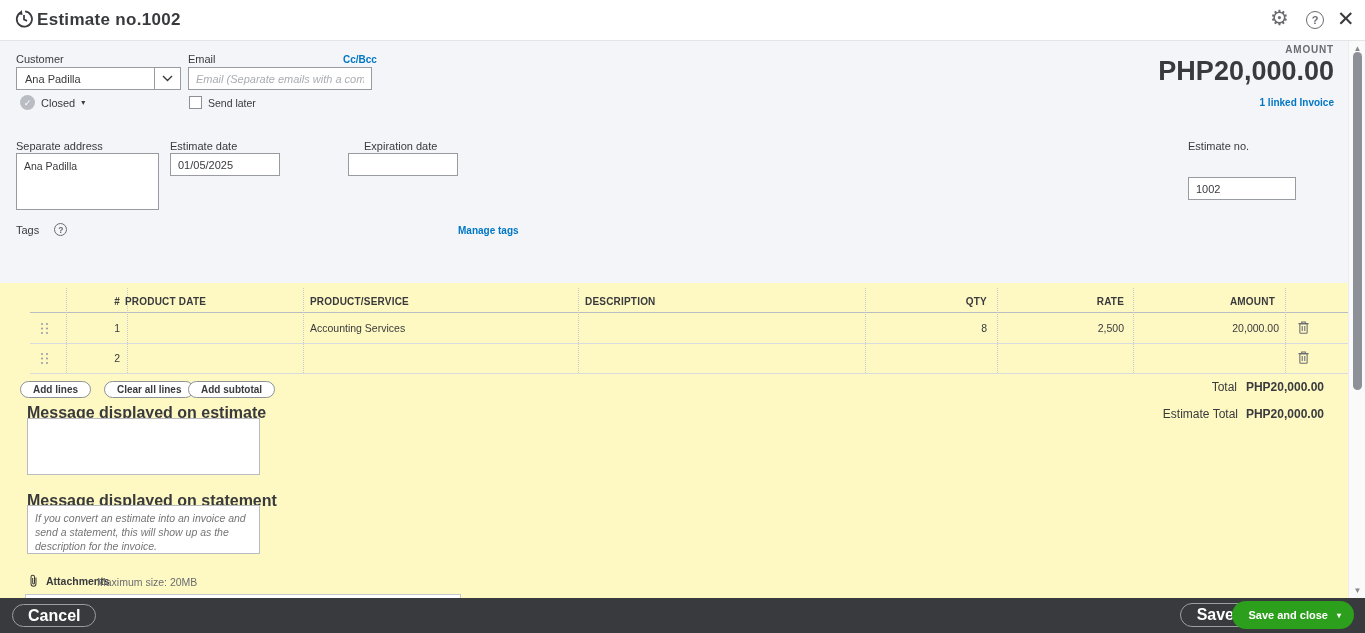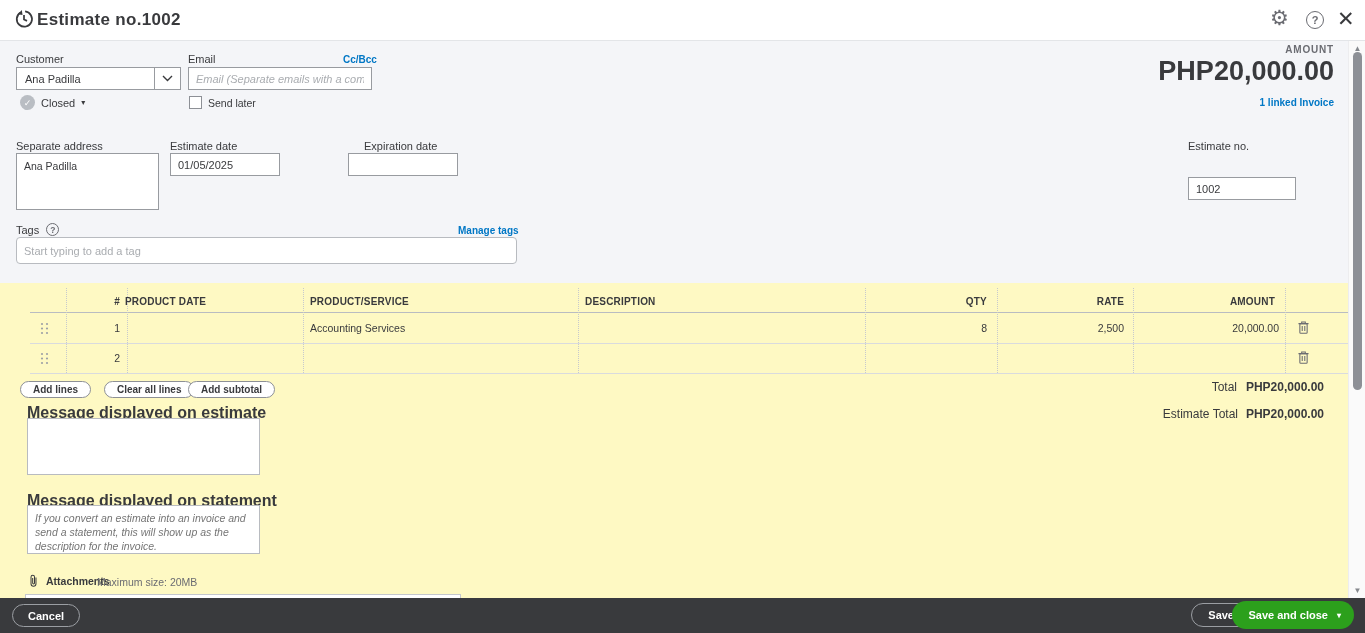--- a/index.html
+++ b/index.html
@@ -44,21 +44,21 @@
   .sendlater span.t { font-size:10.5px; }
 
   .amount-box { position:absolute; right:14px; top:3px; text-align:right; }
   .amount-lbl { font-size:10px; letter-spacing:.8px; color:#6b6c72; font-weight:600; }
   .amount-val { font-size:27px; font-weight:bold; color:#393a3d; margin-top:1px; }
   .amount-link { margin-top:5px; }
 
   .ta { position:absolute; border:1px solid #989ba0; background:#fff; font-family:inherit; font-size:10.5px; color:#393a3d; padding:5px 7px; resize:none; outline:none; line-height:1.35; }
   .ta-light { border-color:#b8bbc0; }
 
-  .tags-row-label { position:absolute; left:16px; top:182px; display:flex; align-items:center; gap:7px; }
+  .tags-row-label { position:absolute; left:16px; top:182px; display:flex; align-items:center; gap:15px; }
   .qcircle { width:13px; height:13px; border:1.3px solid #6b6c72; border-radius:50%; font-size:8.5px; font-weight:bold; color:#6b6c72; display:flex; align-items:center; justify-content:center; }
   .tags-input { left:16px; top:196px; width:501px; height:27px; border-radius:4px; border-color:#b8bbc0; }
 
   
   .th { position:absolute; font-size:10px; font-weight:bold; letter-spacing:.2px; color:#393a3d; }
   .cell { position:absolute; font-size:10.5px; color:#393a3d; }
   .r { text-align:right; }
   .hline { position:absolute; left:30px; width:1318px; height:1px; background:#d9dbde; }
   .hline.dark { background:#b9bcc1; }
   .vdot { position:absolute; width:0; border-left:1px dotted #c6c9ce; top:288px; height:85px; }
@@ -77,21 +77,21 @@
   .attach-hint { position:absolute; left:97px; top:576px; font-size:10.5px; color:#6b6c72; }
   .dropzone { position:absolute; left:25px; top:594px; width:436px; height:30px; border:1px solid #c5c8cd; background:#fff; }
 
   
   .sbar { position:absolute; right:0; top:41px; width:17px; height:557px; background:#fafafa; border-left:1px solid #ededef; z-index:5; }
   .sbar .arrow { position:absolute; left:0; width:17px; text-align:center; font-size:8px; color:#85888d; cursor:pointer; }
   .sbar .thumb { position:absolute; left:4px; top:11px; width:9px; height:338px; background:#8d9096; border-radius:5px; cursor:pointer; }
 
   
   .footer { position:absolute; left:0; top:598px; width:1365px; height:35px; background:#393a3d; z-index:10; }
-  .pill { position:absolute; background:transparent; border:1px solid #9b9ea3; border-radius:13px; color:#fff; font-family:inherit; font-size:11px; font-weight:600; cursor:pointer; }
+  .pill { position:absolute; background:transparent; border:1px solid #9b9ea3; border-radius:13px; color:#fff; font-family:inherit; font-size:16px; font-weight:600; cursor:pointer; }
   .cancel { left:12px; top:6px; height:23px; padding:0 15px; }
   .savebtn { right:114px; top:5px; height:24px; padding:0 16px; }
   .fcenter { position:absolute; left:50%; top:0; height:35px; transform:translateX(-50%); display:flex; align-items:center; }
   .fitem { background:none; border:none; color:#fff; font-family:inherit; font-size:11px; font-weight:600; padding:0 16px; cursor:pointer; white-space:nowrap; }
   .fsep { width:1px; height:20px; background:#55565a; }
   .saveclose { position:absolute; right:11px; top:3px; height:28px; background:#2ca01c; border:none; border-radius:14px; color:#fff; font-family:inherit; font-size:11px; font-weight:bold; padding:0 13px 0 16px; display:flex; align-items:center; gap:9px; cursor:pointer; }
   .saveclose .caret { font-size:8px; }
 </style>
 </head>
 <body>
@@ -155,21 +155,20 @@
     <input class="inp" style="left: 348px; top: 112px; width: 110px; height: 23px;" value="">
 
     <span class="lbl" style="left:1188px; top:99px;">Estimate no.</span>
     <input class="inp" style="left: 1188px; top: 112px; width: 108px; height: 23px; margin-top: 24px;" value="1002">
 
     <div class="tags-row-label">
       <span class="lbl" style="position:static;">Tags</span>
       <span class="qcircle">?</span>
     </div>
     <a class="link" style="position:absolute; left:458px; top:184px;">Manage tags</a>
-    <input class="inp tags-input" style="position: absolute;" placeholder="Start typing to add a tag">
   </div>
 
   <div>
     <span class="th r" style="left:68px; top:296px; width:52px;">#</span>
     <span class="th" style="left:125px; top:296px;">PRODUCT DATE</span>
     <span class="th" style="left:310px; top:296px;">PRODUCT/SERVICE</span>
     <span class="th" style="left:585px; top:296px;">DESCRIPTION</span>
     <span class="th r" style="left:900px; top:296px; width:87px;">QTY</span>
     <span class="th r" style="left:1035px; top:296px; width:89px;">RATE</span>
     <span class="th r" style="left:1157px; top:296px; width:118px;">AMOUNT</span>

